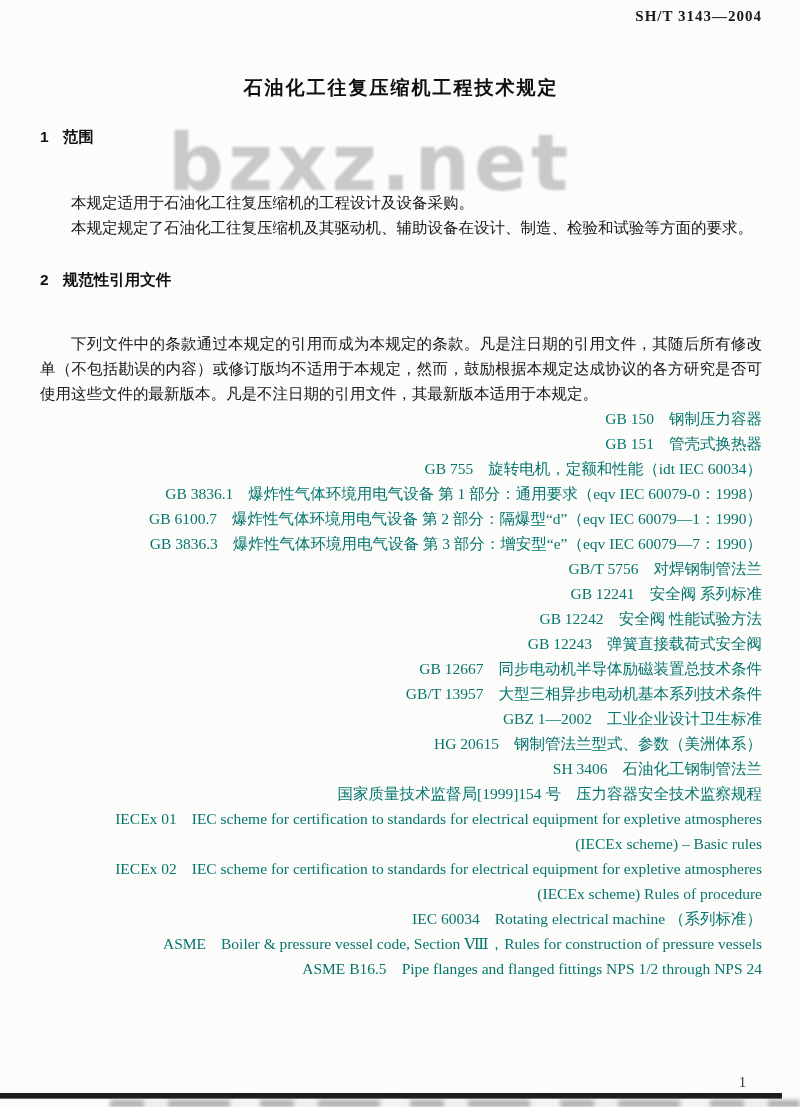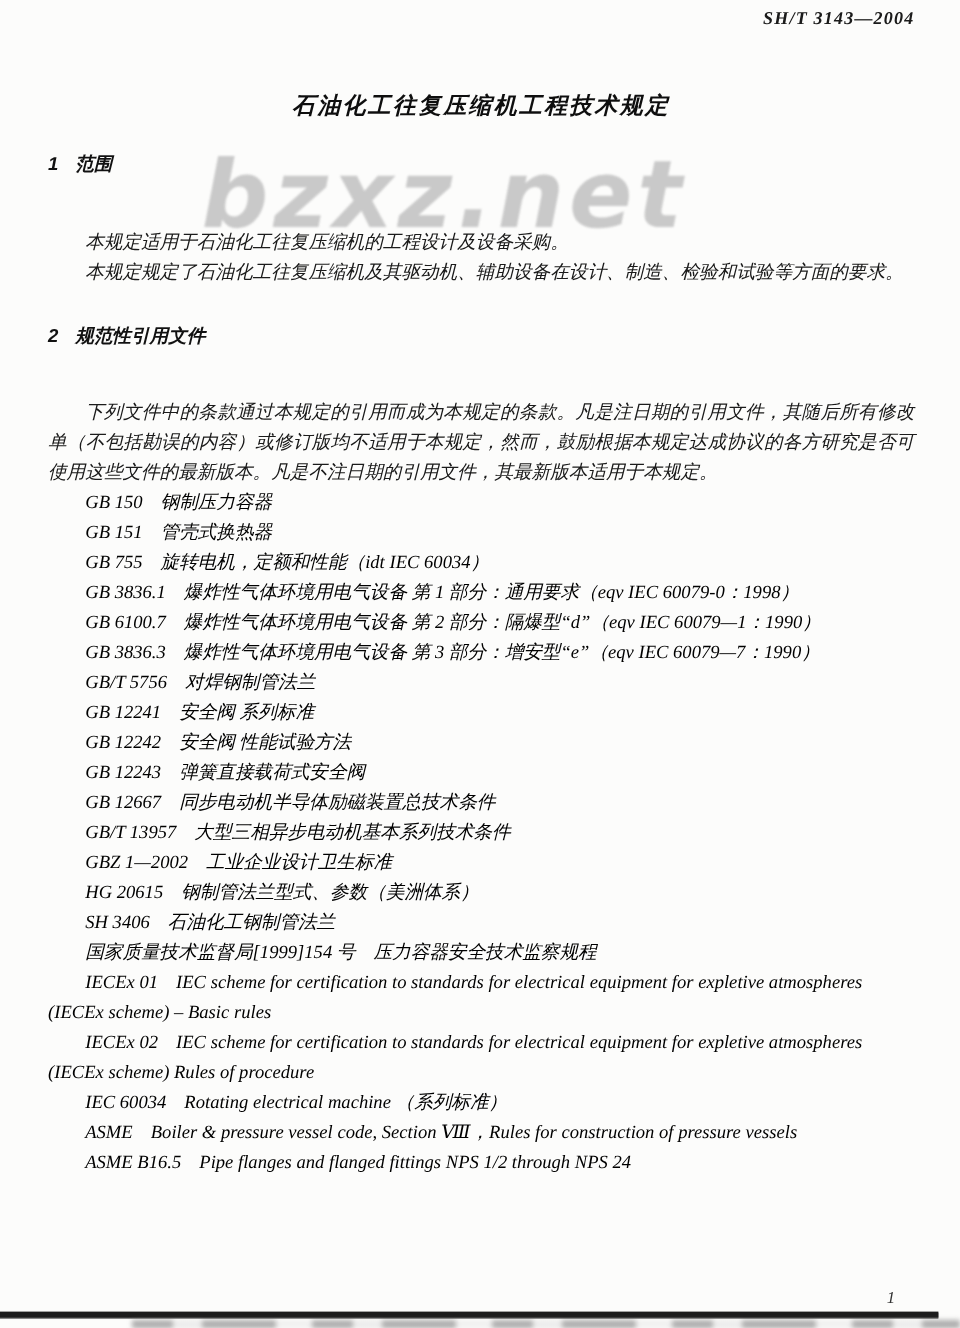--- a/index.html
+++ b/index.html
@@ -3,21 +3,20 @@
 <meta charset="utf-8">
 <style>
   html,body{margin:0;padding:0;background:#ffffff;}
   .page{
     position:relative;
     width:800px;height:1107px;
     background:#fcfcfb;
     overflow:hidden;
     font-family:"Liberation Serif","DejaVu Serif",serif;
     color:#1e1e1e;
-    font-style:italic;
   }
   .content{
     position:absolute;left:40px;top:0;width:722px;
     z-index:2;
     filter:blur(0.2px) contrast(1.08);
   }
   .doc-header{
     text-align:right;
     padding-top:8px;
     font-size:15px;font-weight:bold;
@@ -47,21 +46,22 @@
     font-size:15.5px;line-height:25px;
     text-indent:2em;
     text-align:justify;
     color:#222;
   }
   .refs{margin-top:0;}
   .ref{
     margin:0;
     font-size:15.5px;line-height:25px;
     text-indent:2em;
-    color:#000000;
+    color:#0f766e;
+    text-align:right;
   }
   .ref-code{margin-right:15px;white-space:nowrap;}
   .watermark{
     position:absolute;
     left:168px;top:118px;
     z-index:1;
     font-family:"DejaVu Sans","Liberation Sans",sans-serif;
     font-weight:bold;
     font-size:78px;
     letter-spacing:4px;

